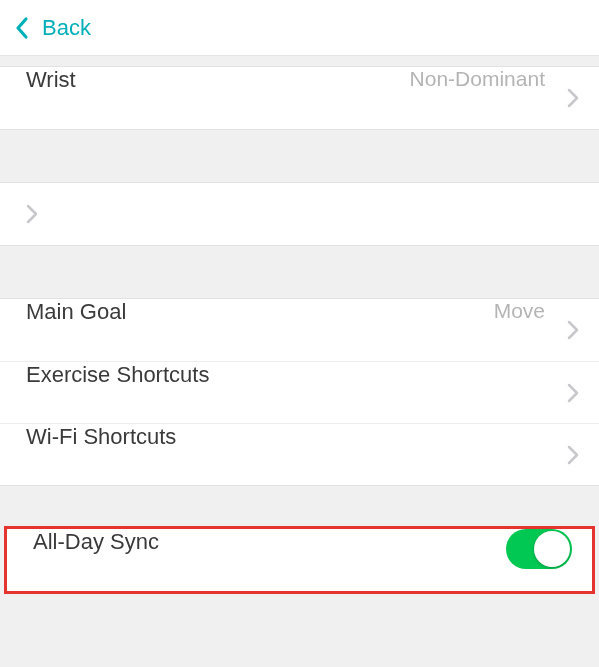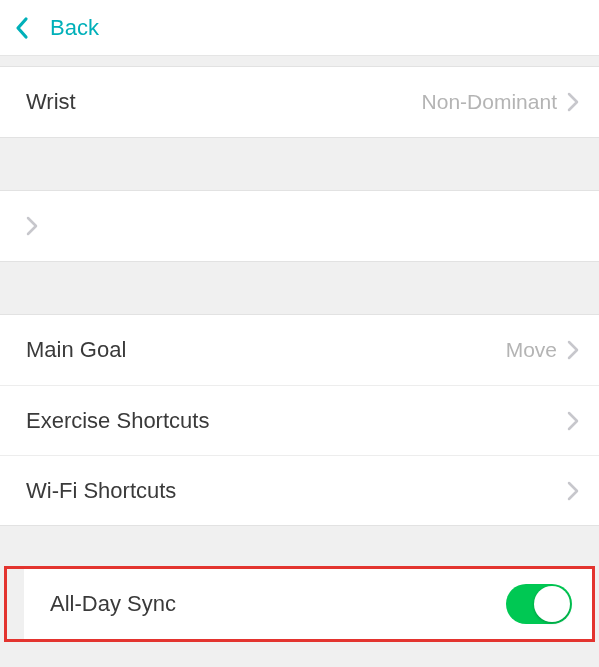--- a/index.html
+++ b/index.html
@@ -17,52 +17,51 @@
     align-items: center;
     padding-left: 14px;
     border-bottom: 1px solid #e5e5e5;
   }
   .back-btn {
     display: flex;
     align-items: center;
     color: #00b0b9;
     font-size: 22px;
     cursor: pointer;
-    gap: 20px;
+    gap: 12px;
   }
   .back-chevron svg { display: block; }
   .section-gap-small { height: 10px; background: #f0f0f0; }
   .section-gap { height: 52px; background: #f0f0f0; }
   .section-gap-bottom { height: 40px; background: #f0f0f0; }
   .group {
     background: #ffffff;
     border-top: 1px solid #e2e2e2;
     border-bottom: 1px solid #e2e2e2;
   }
   .row {
     display: flex;
-    align-items: center;
-    height: 70px;
+    height: 62px;
     padding: 0 20px 0 26px;
     background: #ffffff;
     cursor: pointer;
   }
   .row + .row {
     border-top: 1px solid #ededed;
   }
   .row-label {
     flex: 1;
     font-size: 22px;
     color: #3a3a3a;
     font-weight: 400;
   }
   .row-value {
     font-size: 21px;
     color: #b4b4b4;
-    margin-right: 10px;
+    margin-right: 22px;
   }
   .chevron {
     color: #c7c7cc;
     display: flex;
     align-items: center;
   }
   .chevron svg { display: block; }
   .toggle {
     position: relative;
     width: 66px;
@@ -82,21 +81,20 @@
     background: #ffffff;
     box-shadow: 0 1px 3px rgba(0,0,0,0.25);
   }
   .highlight-wrap {
     border: 3px solid #e3342f;
     margin: 0 4px;
   }
   .highlight-wrap .group {
     border-top: none;
     border-bottom: none;
-    margin-left: 17px;
   }
 </style>
 </head>
 <body>
 
 <div class="header">
   <div class="back-btn">
     <span class="back-chevron">
       <svg width="16" height="24" viewBox="0 0 16 24" fill="none">
         <polyline points="12,3 4,12 12,21" stroke="#00b0b9" stroke-width="3.2" fill="none" stroke-linecap="round" stroke-linejoin="round"></polyline>

